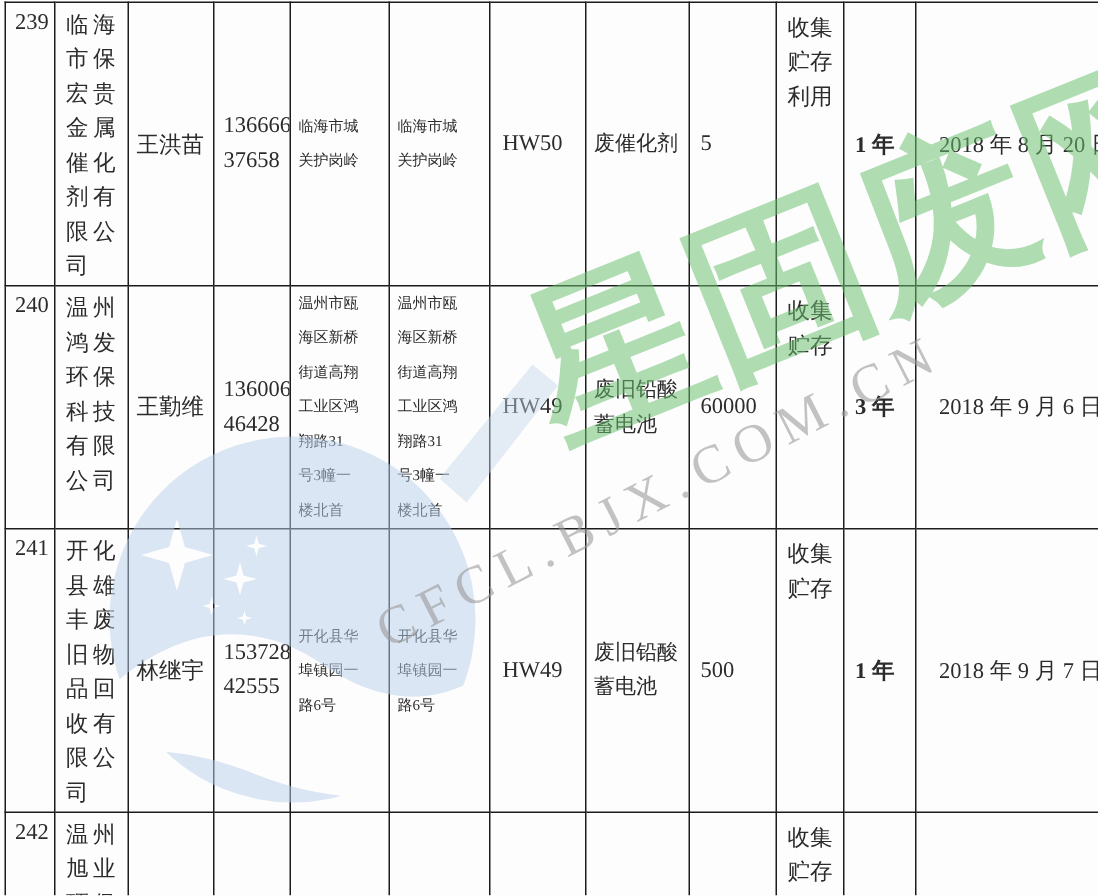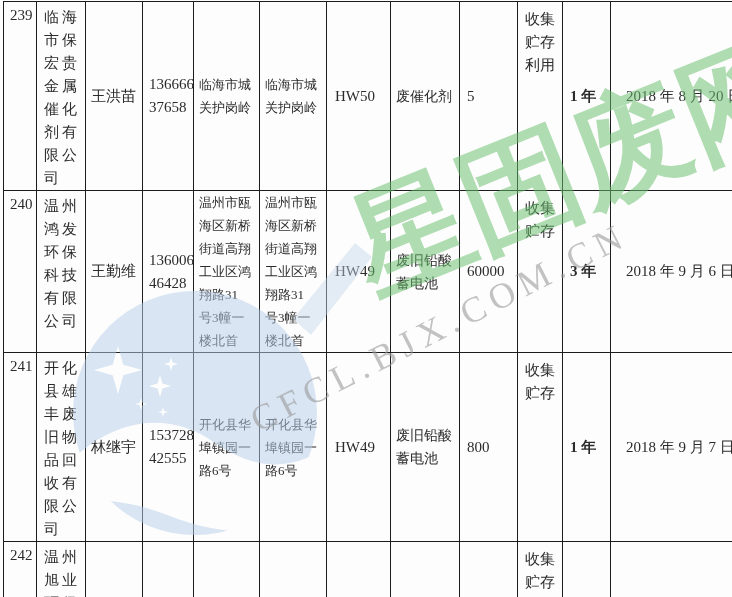--- a/index.html
+++ b/index.html
@@ -29,21 +29,21 @@
   tr:nth-child(2){height:160px;}
   tr:nth-child(3){height:181px;margin-left:35px;}
   tr:nth-child(4){height:250px;}
   td.top{vertical-align:top;}
   .ln{line-height:23px;white-space:nowrap;}
   .jus{display:flex;justify-content:space-between;}
   .c-no{padding:5px 2px 0 6px;}
   .c-company{padding:4px 8px 0 7px;}
   .c-contact{padding-left:5px;}
   .c-phone{padding-left:6px;}
-  .c-addr{padding-left:5px;padding-right:2px;font-size:13px;}
+  .c-addr{padding-left:5px;padding-right:2px;font-size:10px;}
   .c-code{padding-left:8px;}
   .c-waste{padding-left:5px;padding-right:2px;font-size:14px;}
   .c-qty{padding-left:7px;}
   .c-op{padding:6px 7px 0 7px;}
   .c-term{padding-left:7px;white-space:nowrap;font-weight:bold;}
   .c-date{padding-left:15px;white-space:nowrap;}
   
   .wm{position:absolute;pointer-events:none;}
   .wm-green{
     left:334px;top:200px;
@@ -252,21 +252,21 @@
           <td class="c-addr">
             <div class="ln">开化县华</div>
             <div class="ln">埠镇园一</div>
             <div class="ln">路6号</div>
           </td>
           <td class="c-code">HW49</td>
           <td class="c-waste">
             <div class="ln">废旧铅酸</div>
             <div class="ln">蓄电池</div>
           </td>
-          <td class="c-qty">800</td>
+          <td class="c-qty">500</td>
           <td class="c-op top">
             <div class="ln">收集</div>
             <div class="ln">贮存</div>
           </td>
           <td class="c-term">1 年</td>
           <td class="c-date">2018 年 9 月 7 日</td>
         </tr>
         <tr>
           <td class="c-no top">242</td>
           <td class="c-company top">

